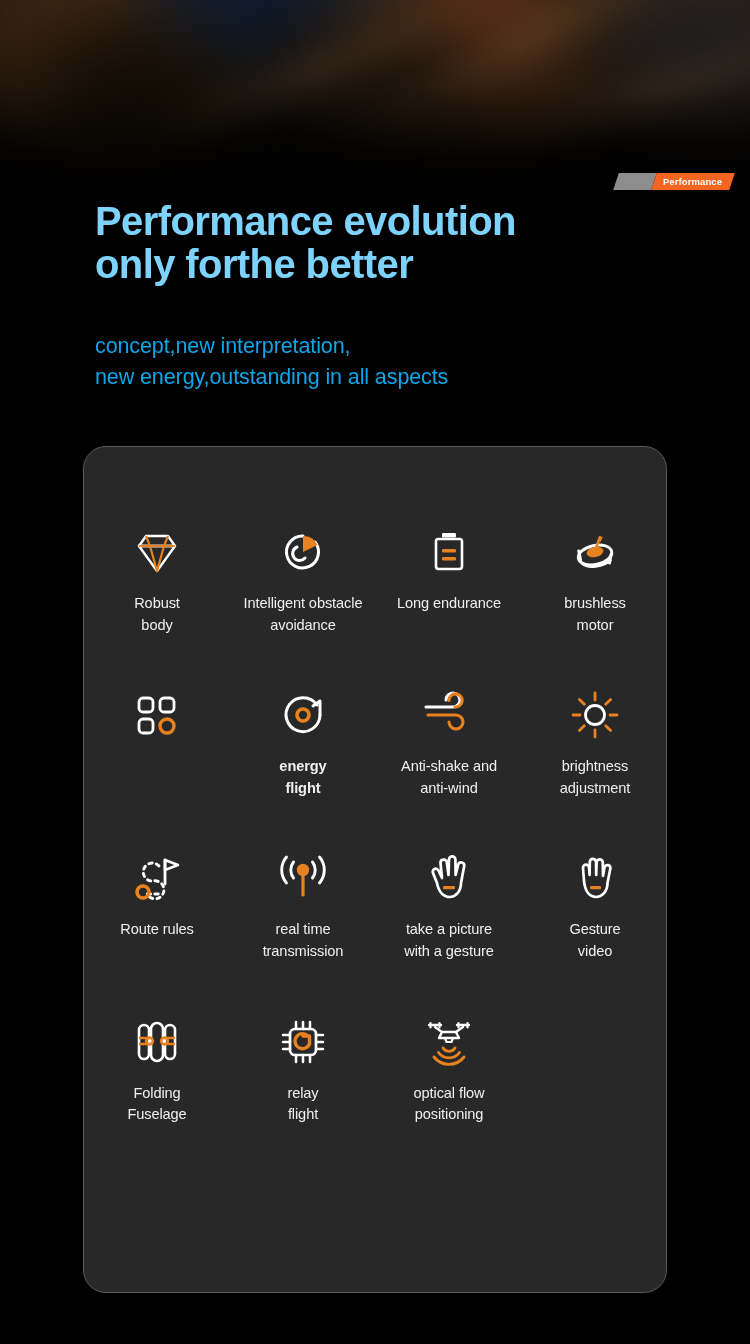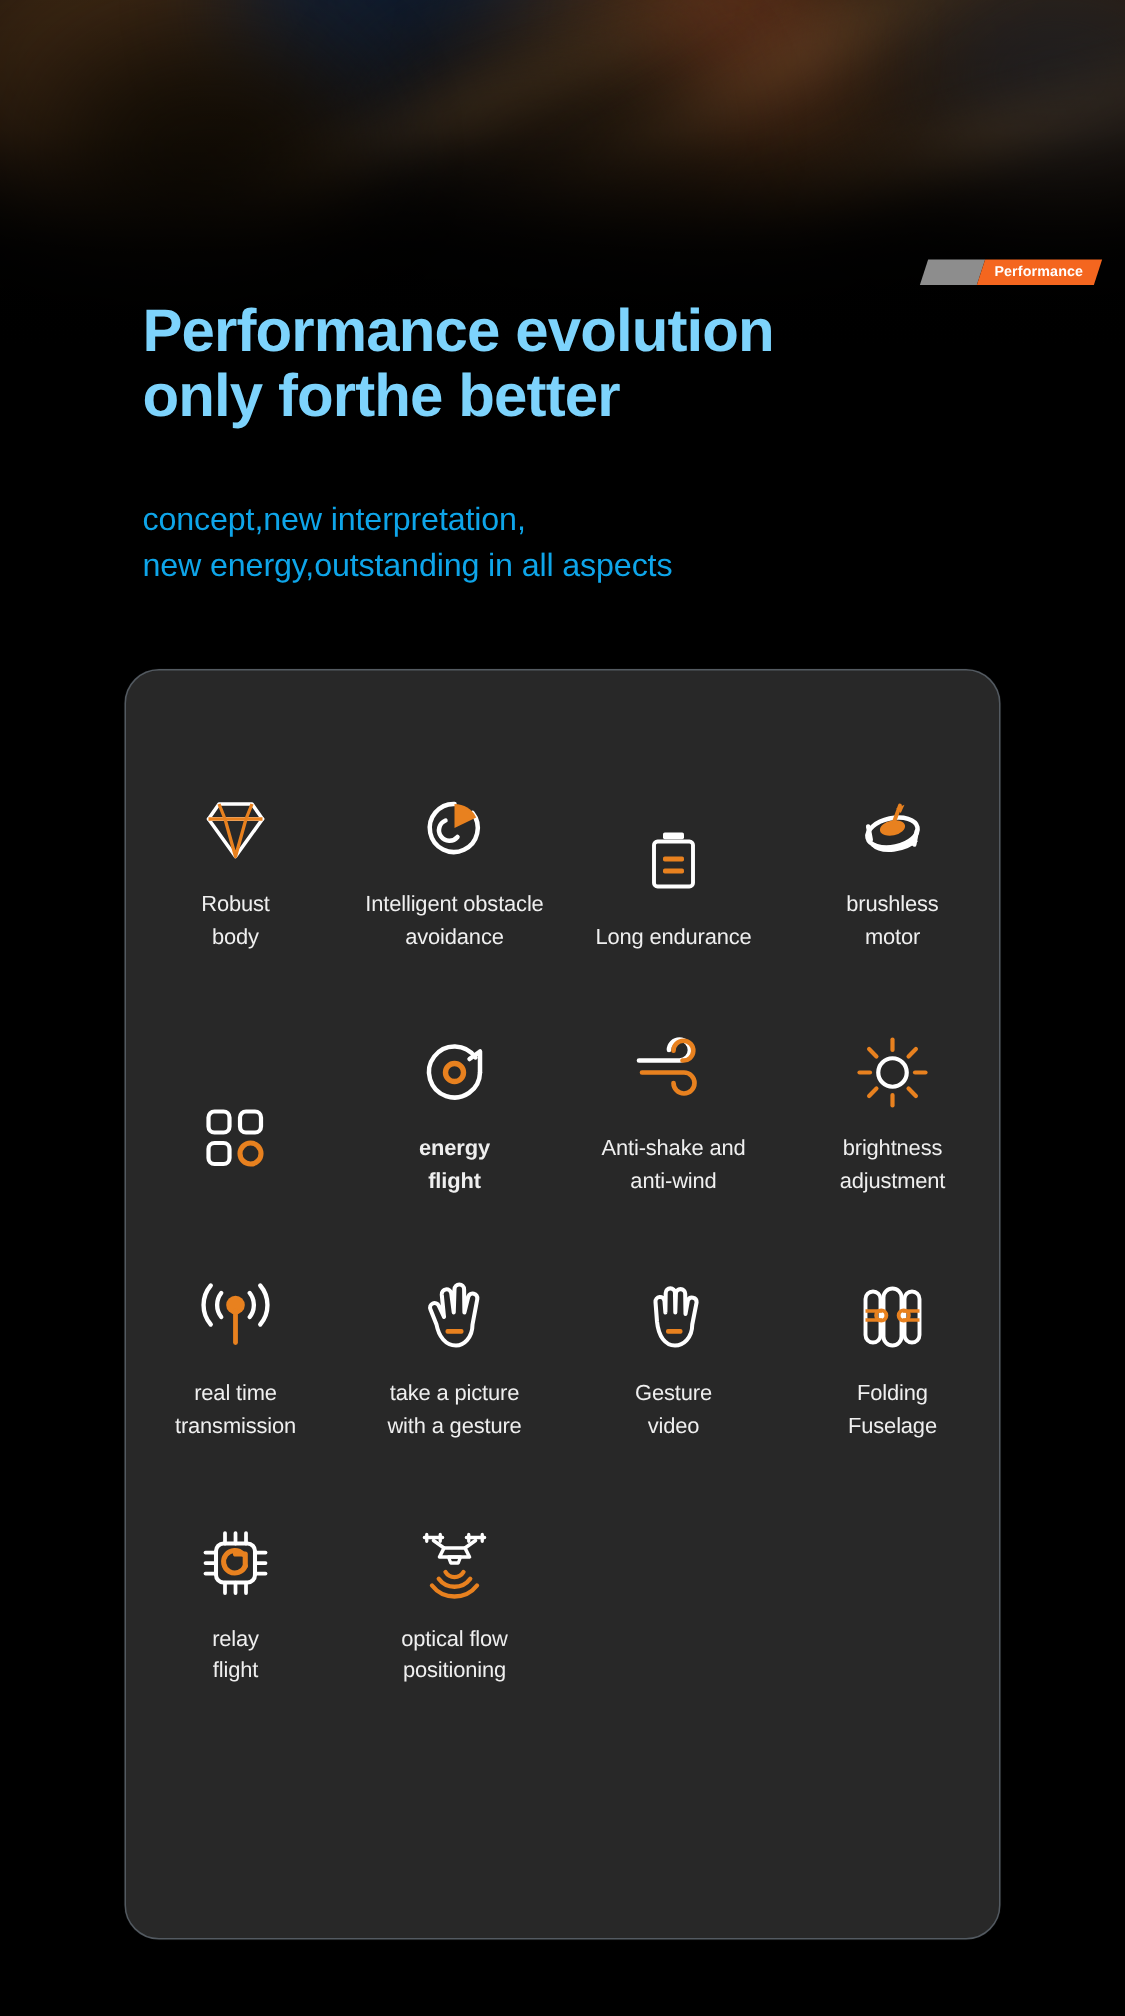--- a/index.html
+++ b/index.html
@@ -80,21 +80,20 @@
     box-shadow:0 0 0 .5px rgba(255,255,255,.03);
   }
   .grid {
     position:absolute; left:0; top:78px; width:584px;
     display:grid; grid-template-columns:repeat(4,1fr);
     row-gap:52px;
   }
   .cell {
     display:flex; flex-direction:column; align-items:center;
     padding:0 4px;
-    justify-content:flex-end;
   }
   .icon-box {
     width:56px; height:54px;
     display:flex; align-items:center; justify-content:center;
     margin-bottom:14px;
   }
   .cell-label {
     color:#efefef; font-size:14.6px; line-height:1.48;
     text-align:center; white-space:pre-line; letter-spacing:-0.1px;
   }
@@ -225,20 +224,31 @@
               <path d="M40 25 L47 25"></path>
       <path d="M9.4 9.4 L14.3 14.3"></path>
               <path d="M35.7 35.7 L40.6 40.6"></path>
       <path d="M40.6 9.4 L35.7 14.3"></path>
               <path d="M14.3 35.7 L9.4 40.6"></path>
     </g>
   </svg>
         </div>
         <div class="cell-label">brightness
 adjustment</div>
+      </div>
+      <div class="cell">
+        <div class="icon-box">
+          <svg width="52" height="48" viewBox="0 0 52 48">
+    <path d="M34 6 L34 30" stroke="#ffffff" stroke-width="2.8" stroke-linecap="round"></path>
+    <path d="M34 6 L47 11 L34 16 Z" fill="none" stroke="#ffffff" stroke-width="2.6" stroke-linejoin="round"></path>
+    <path d="M28 12 A9 9 0 1 0 22 27 A9 9 0 1 1 16 40 L28 40" fill="none" stroke="#ffffff" stroke-width="2.9" stroke-linecap="round" stroke-dasharray="3.4 4.2"></path>
+    <circle cx="12" cy="38" r="6" fill="none" stroke="#e8811f" stroke-width="3.6"></circle>
+  </svg>
+        </div>
+        <div class="cell-label">Route rules</div>
       </div>
       <div class="cell">
         <div class="icon-box">
           <svg width="52" height="46" viewBox="0 0 52 46">
     <circle cx="26" cy="15" r="6.2" fill="#e8811f"></circle>
     <path d="M26 19 L26 40" stroke="#e8811f" stroke-width="3.2" stroke-linecap="round"></path>
     <path d="M16.5 7 A13 13 0 0 0 16.5 23" fill="none" stroke="#ffffff" stroke-width="2.9" stroke-linecap="round"></path>
     <path d="M35.5 7 A13 13 0 0 1 35.5 23" fill="none" stroke="#ffffff" stroke-width="2.9" stroke-linecap="round"></path>
     <path d="M9.5 2 A20 20 0 0 0 9.5 28" fill="none" stroke="#ffffff" stroke-width="2.9" stroke-linecap="round"></path>
     <path d="M42.5 2 A20 20 0 0 1 42.5 28" fill="none" stroke="#ffffff" stroke-width="2.9" stroke-linecap="round"></path>

